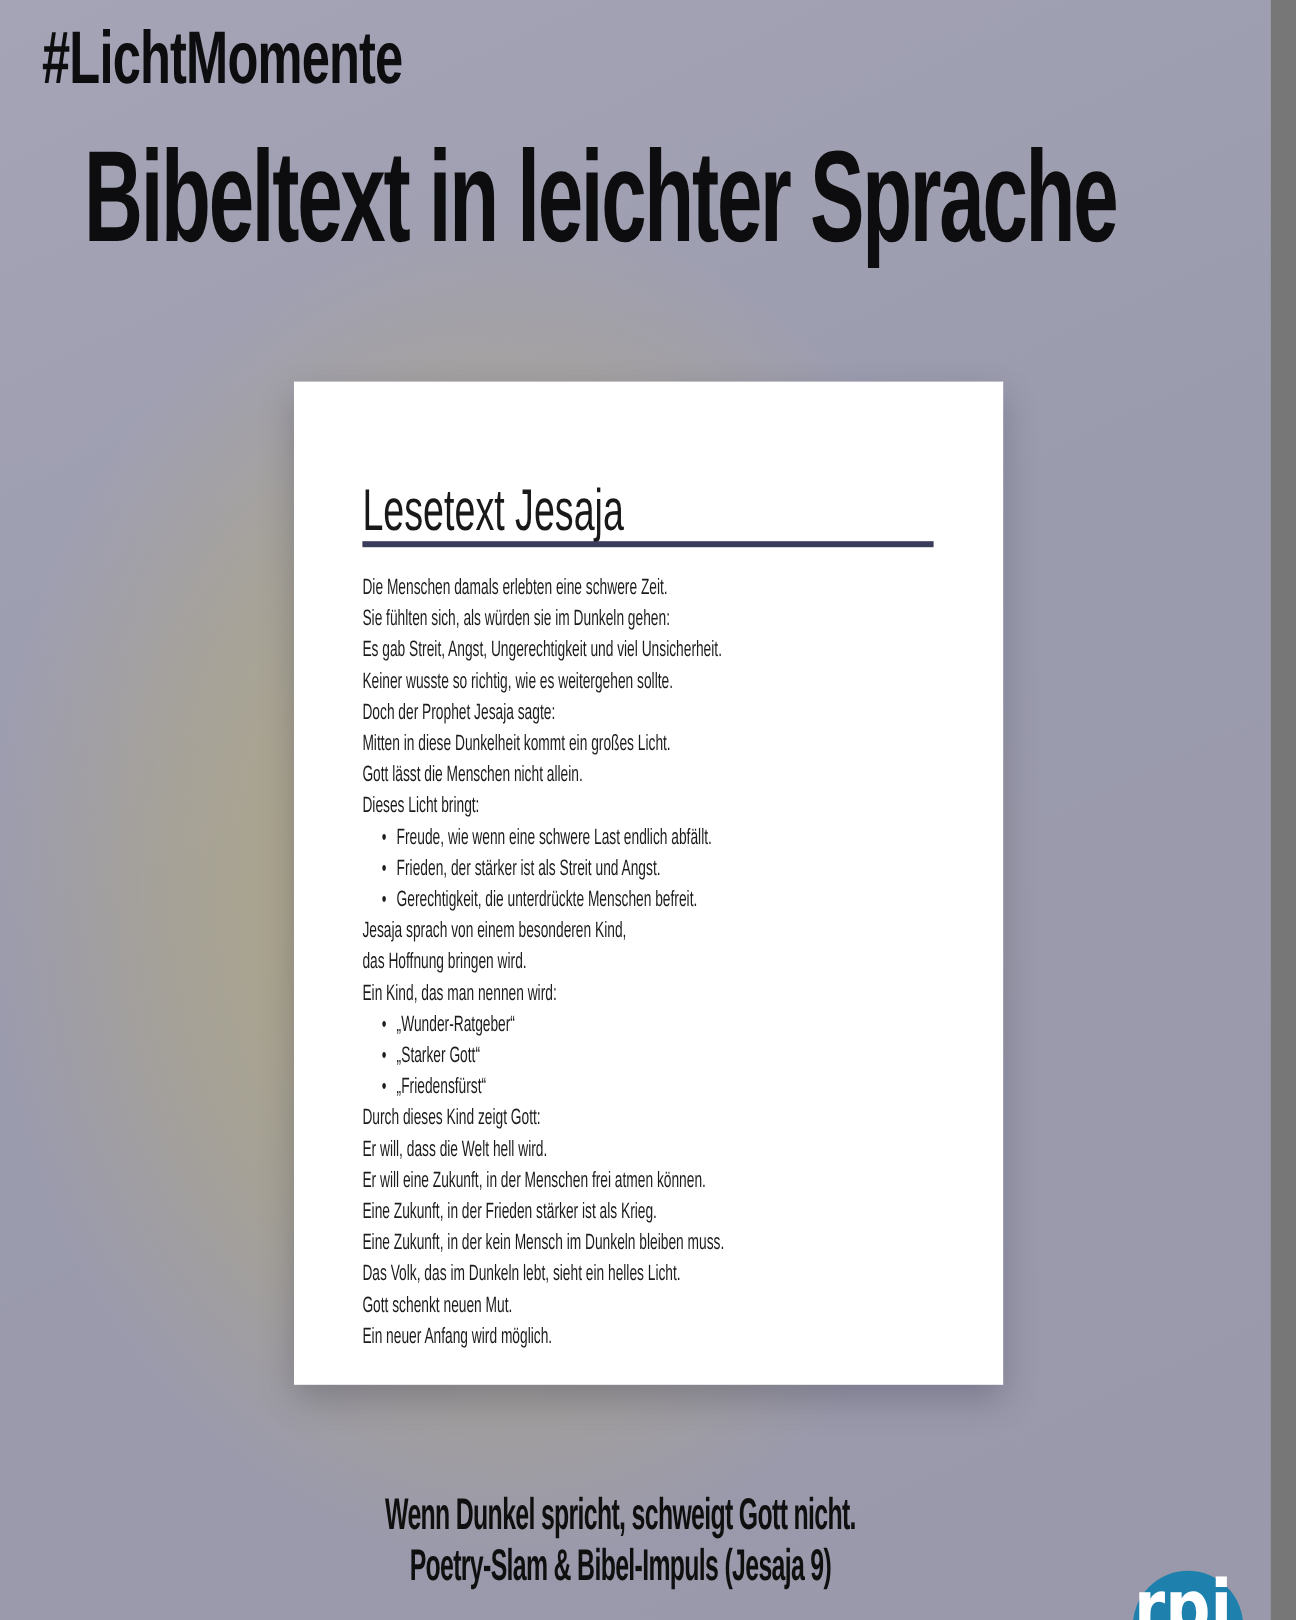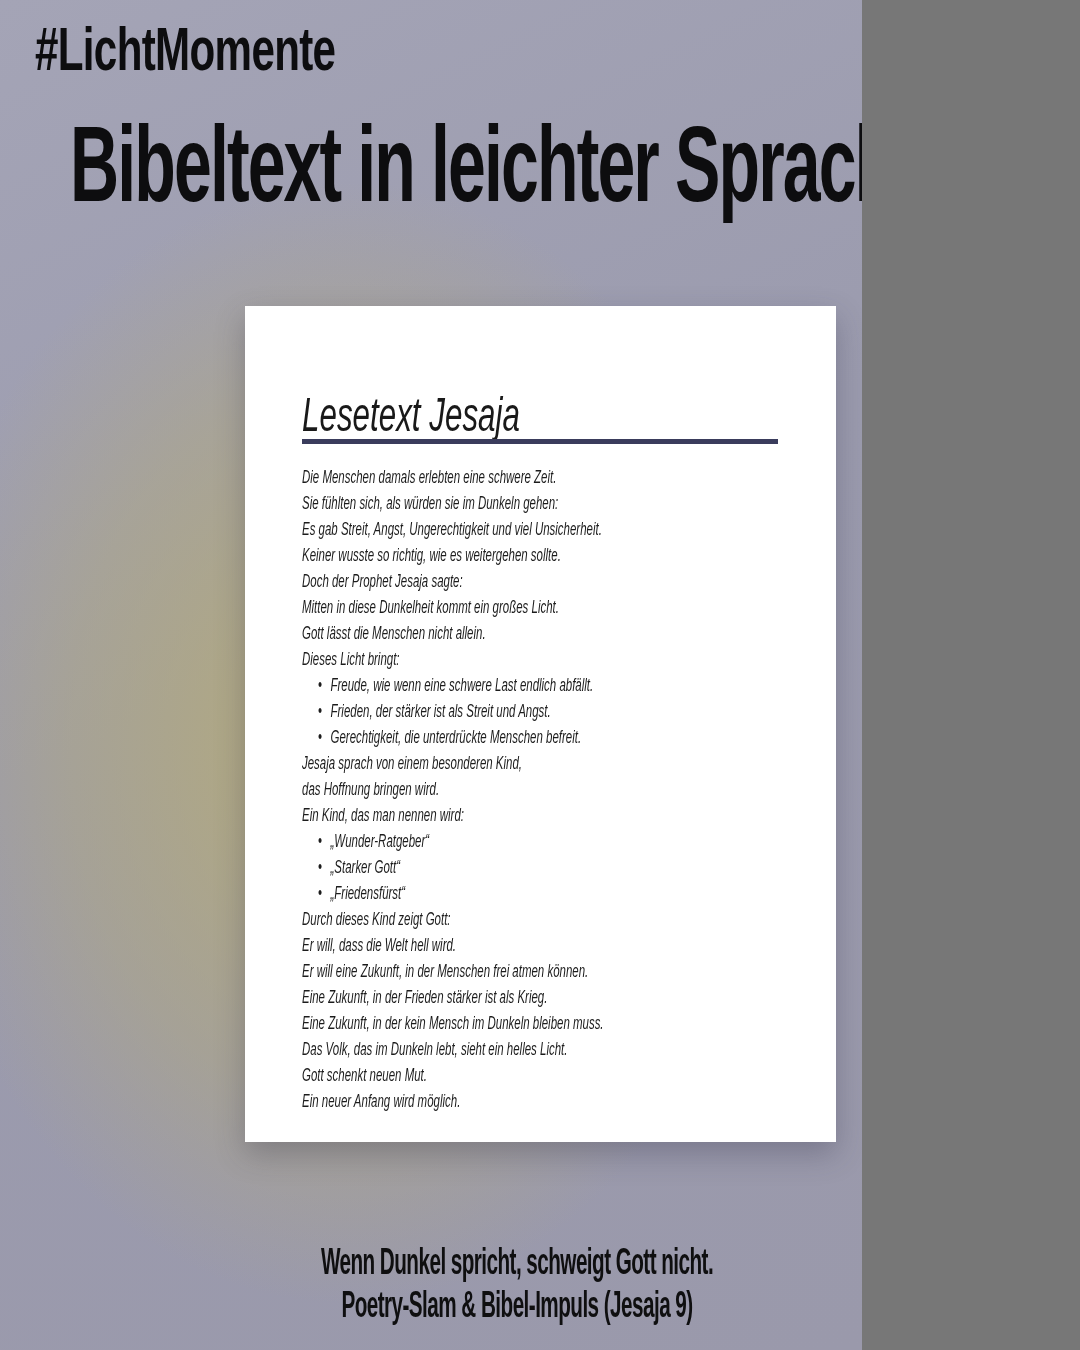--- a/index.html
+++ b/index.html
@@ -1,39 +1,39 @@
 <!DOCTYPE html>
 <html><head>
 <meta charset="utf-8">
 <style>
   html,body{margin:0;padding:0;background:#777;}
   .canvas{
-    position:relative;width:862px;height:1350px;overflow:hidden;
+    position:relative;width:1059px;height:1350px;overflow:hidden;
     font-family:"Liberation Sans","DejaVu Sans",sans-serif;color:#141414;
     background:
       radial-gradient(600px 780px at 40% 55%, rgba(184,173,116,0.88) 0%, rgba(182,172,116,0.40) 46%, rgba(182,172,116,0) 72%),
       linear-gradient(155deg,#a4a4b6 0%,#9b9bae 45%,#9a99ab 100%);
   }
   
   .hashtag{
     position:absolute;left:35px;top:18px;
     font-size:62px;font-weight:bold;letter-spacing:-1px;line-height:1;
     color:#0d0d0f;white-space:nowrap;
     transform:scaleX(0.68);transform-origin:0 0;
   }
   .title{
     position:absolute;left:70px;top:110px;
     font-size:108px;font-weight:bold;letter-spacing:-3px;line-height:1;
     color:#0d0d0f;white-space:nowrap;
     transform:scaleX(0.63);transform-origin:0 0;
   }
   
   .paper{
-    position:absolute;left:245px;top:306px;width:591px;height:836px;
-    background:#ffffff;box-shadow:0 12px 28px rgba(45,45,70,0.30);font-style:italic;
+    position:absolute;left:245px;top:318px;width:591px;height:836px;
+    background:#ffffff;box-shadow:0 12px 28px rgba(45,45,70,0.30);
   }
   .paper-heading{
     position:absolute;left:57px;top:84px;
     font-size:49px;font-weight:400;line-height:1;color:#191919;
     white-space:nowrap;transform:scaleX(0.64);transform-origin:0 0;
   }
   .paper-rule{
     position:absolute;left:57px;top:133px;width:476px;height:5px;
     background:#3a3c5c;
   }

